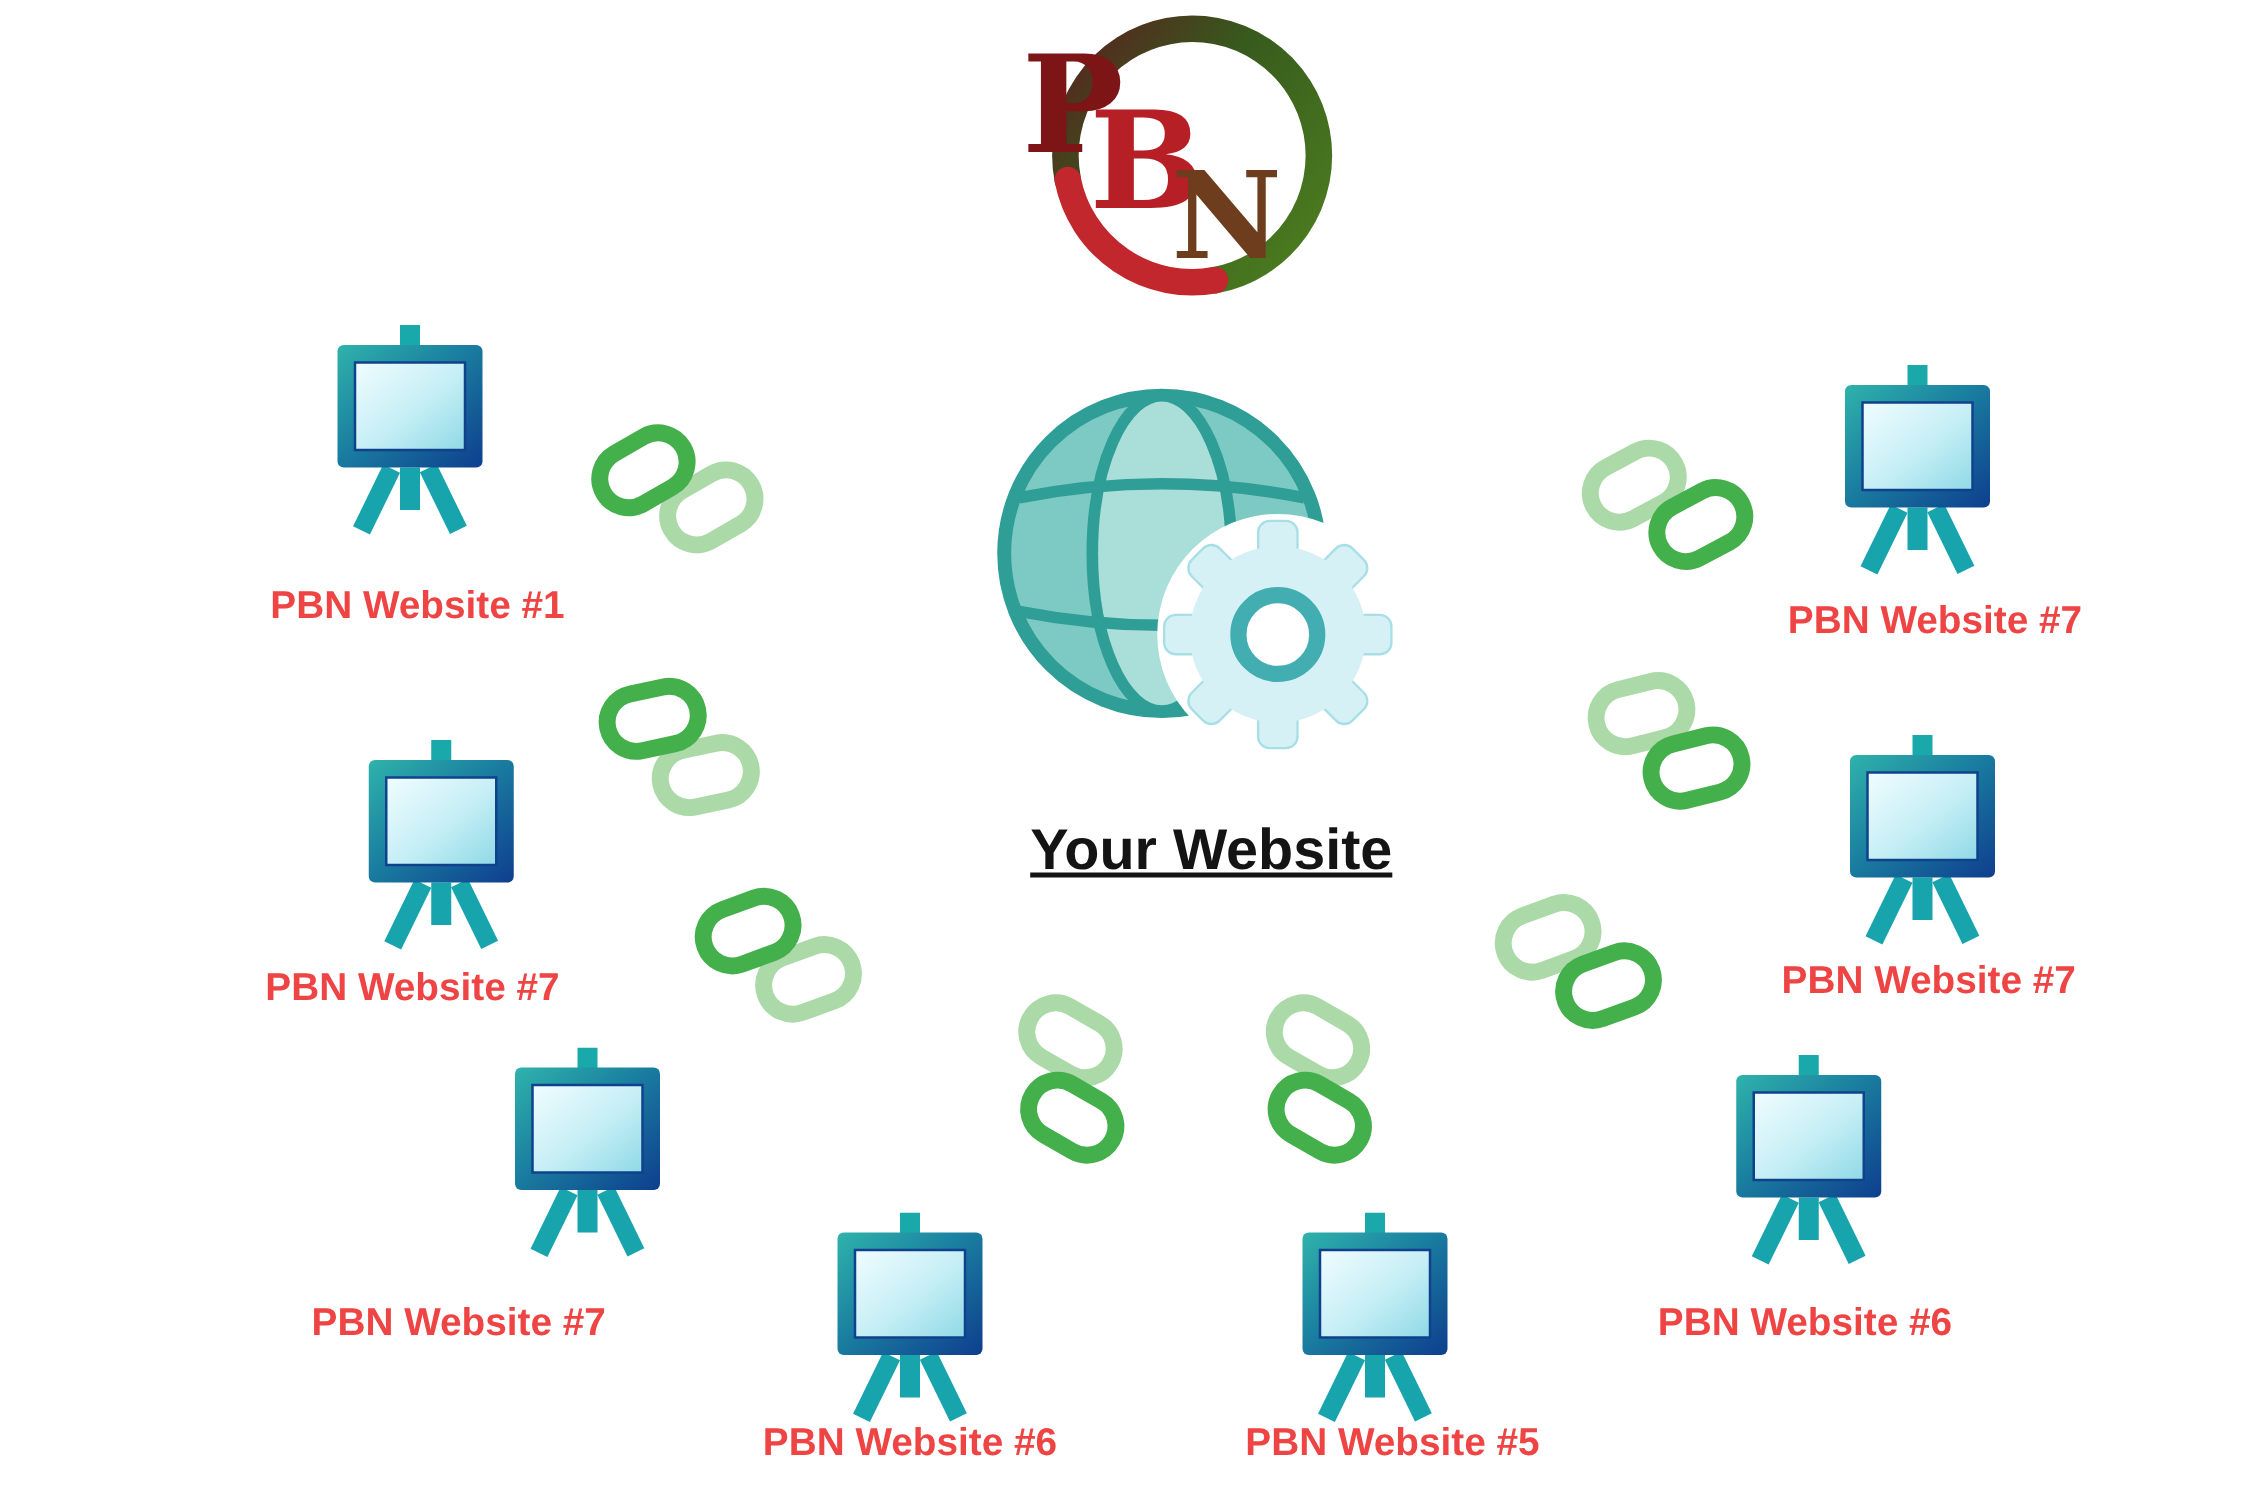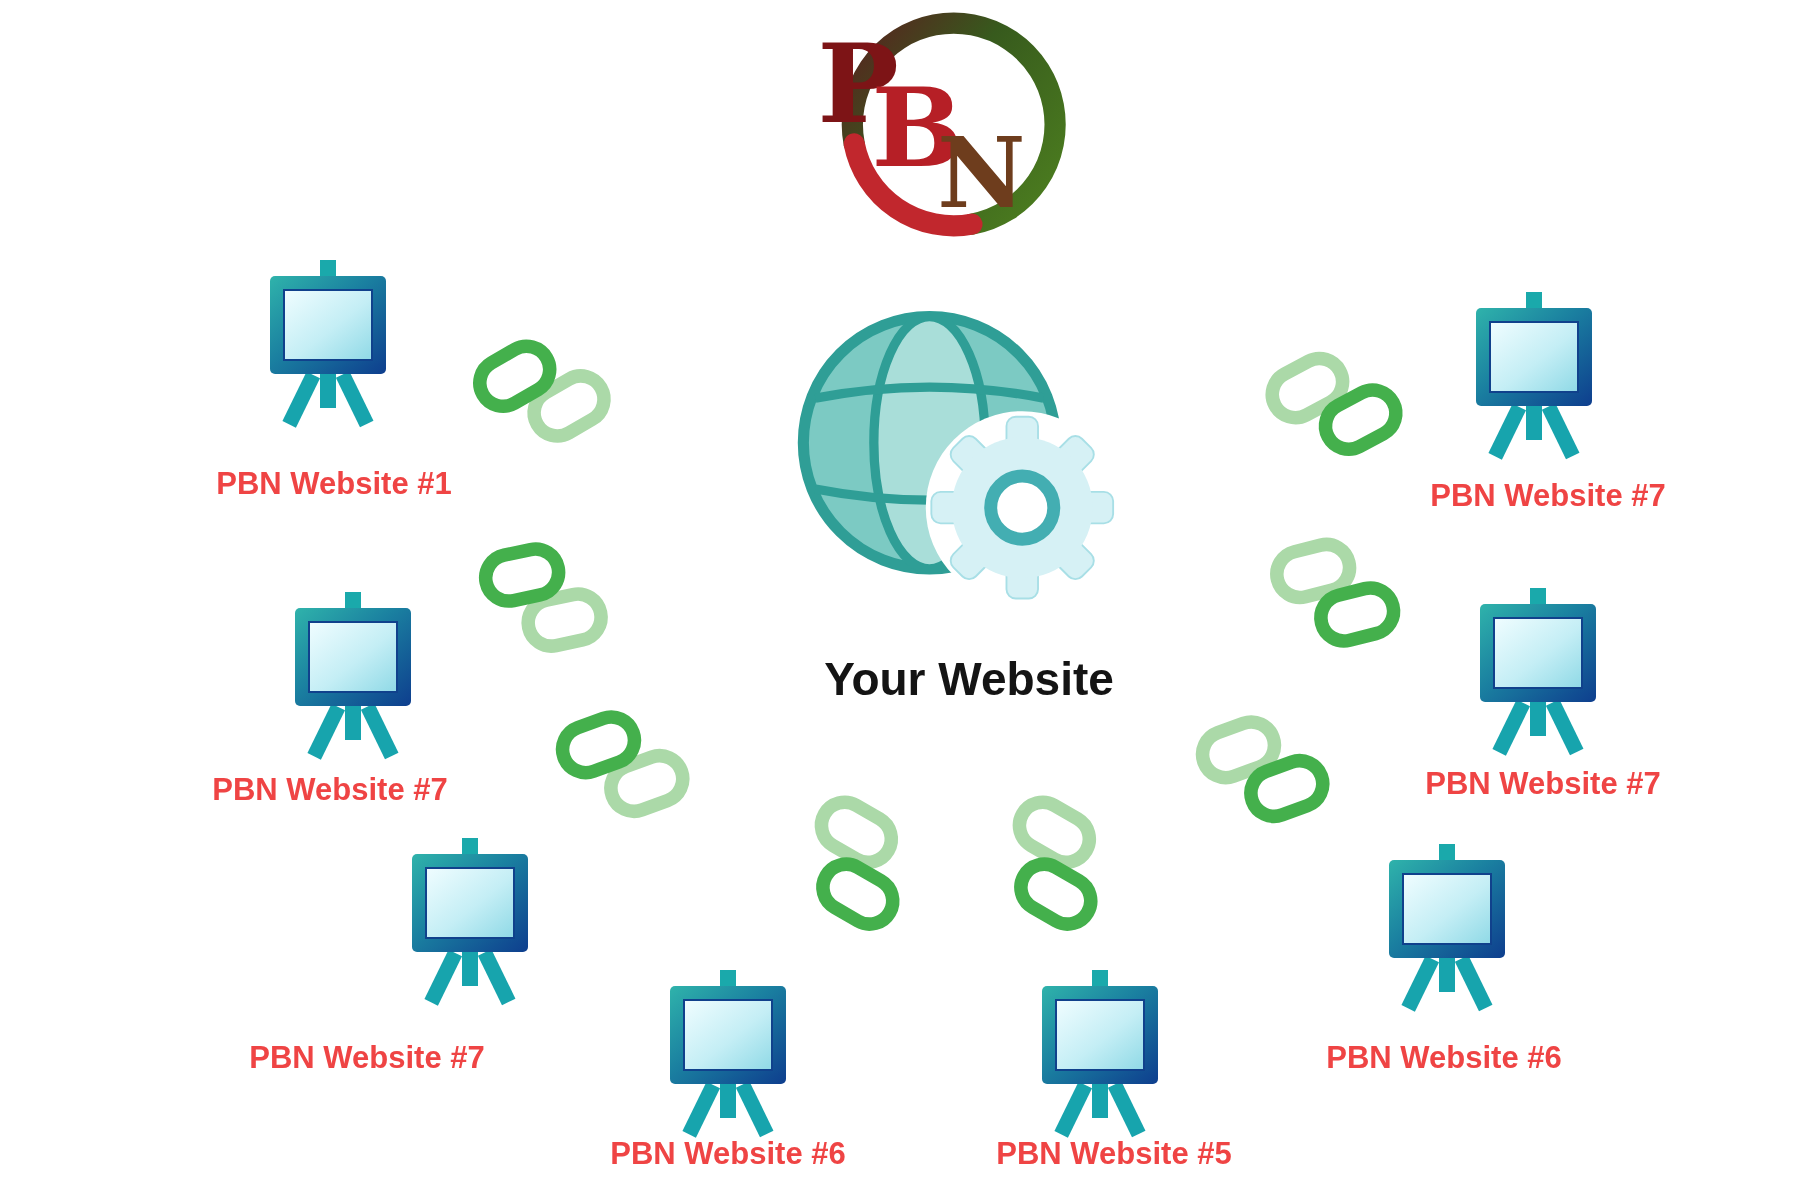--- a/index.html
+++ b/index.html
@@ -95,21 +95,21 @@
     <g>
       <rect x="228" y="142" width="34" height="196" rx="10" fill="#d6f1f5" stroke="#a8dfe6" stroke-width="2"></rect>
       <rect x="228" y="142" width="34" height="196" rx="10" fill="#d6f1f5" stroke="#a8dfe6" stroke-width="2" transform="rotate(45 245 240)"></rect>
       <rect x="228" y="142" width="34" height="196" rx="10" fill="#d6f1f5" stroke="#a8dfe6" stroke-width="2" transform="rotate(90 245 240)"></rect>
       <rect x="228" y="142" width="34" height="196" rx="10" fill="#d6f1f5" stroke="#a8dfe6" stroke-width="2" transform="rotate(135 245 240)"></rect>
       <circle cx="245" cy="240" r="76" fill="#d6f1f5"></circle>
       <circle cx="245" cy="240" r="34" fill="#ffffff" stroke="#43aeb2" stroke-width="14"></circle>
     </g>
   </svg>
 
-  <div class="abs center-label" style="left:769px;top:652px;">Your Website</div>
+  <div class="abs center-label" style="left:769px;top:652px;text-decoration:underline;">Your Website</div>
 
   <svg class="icon abs" style="left:258px;top:260px;" width="140" height="180">
       <use href="#easel"></use>
     </svg>
   <svg class="icon abs" style="left:283px;top:592px;" width="140" height="180">
       <use href="#easel"></use>
     </svg>
   <svg class="icon abs" style="left:400px;top:838px;" width="140" height="180">
       <use href="#easel"></use>
     </svg>

